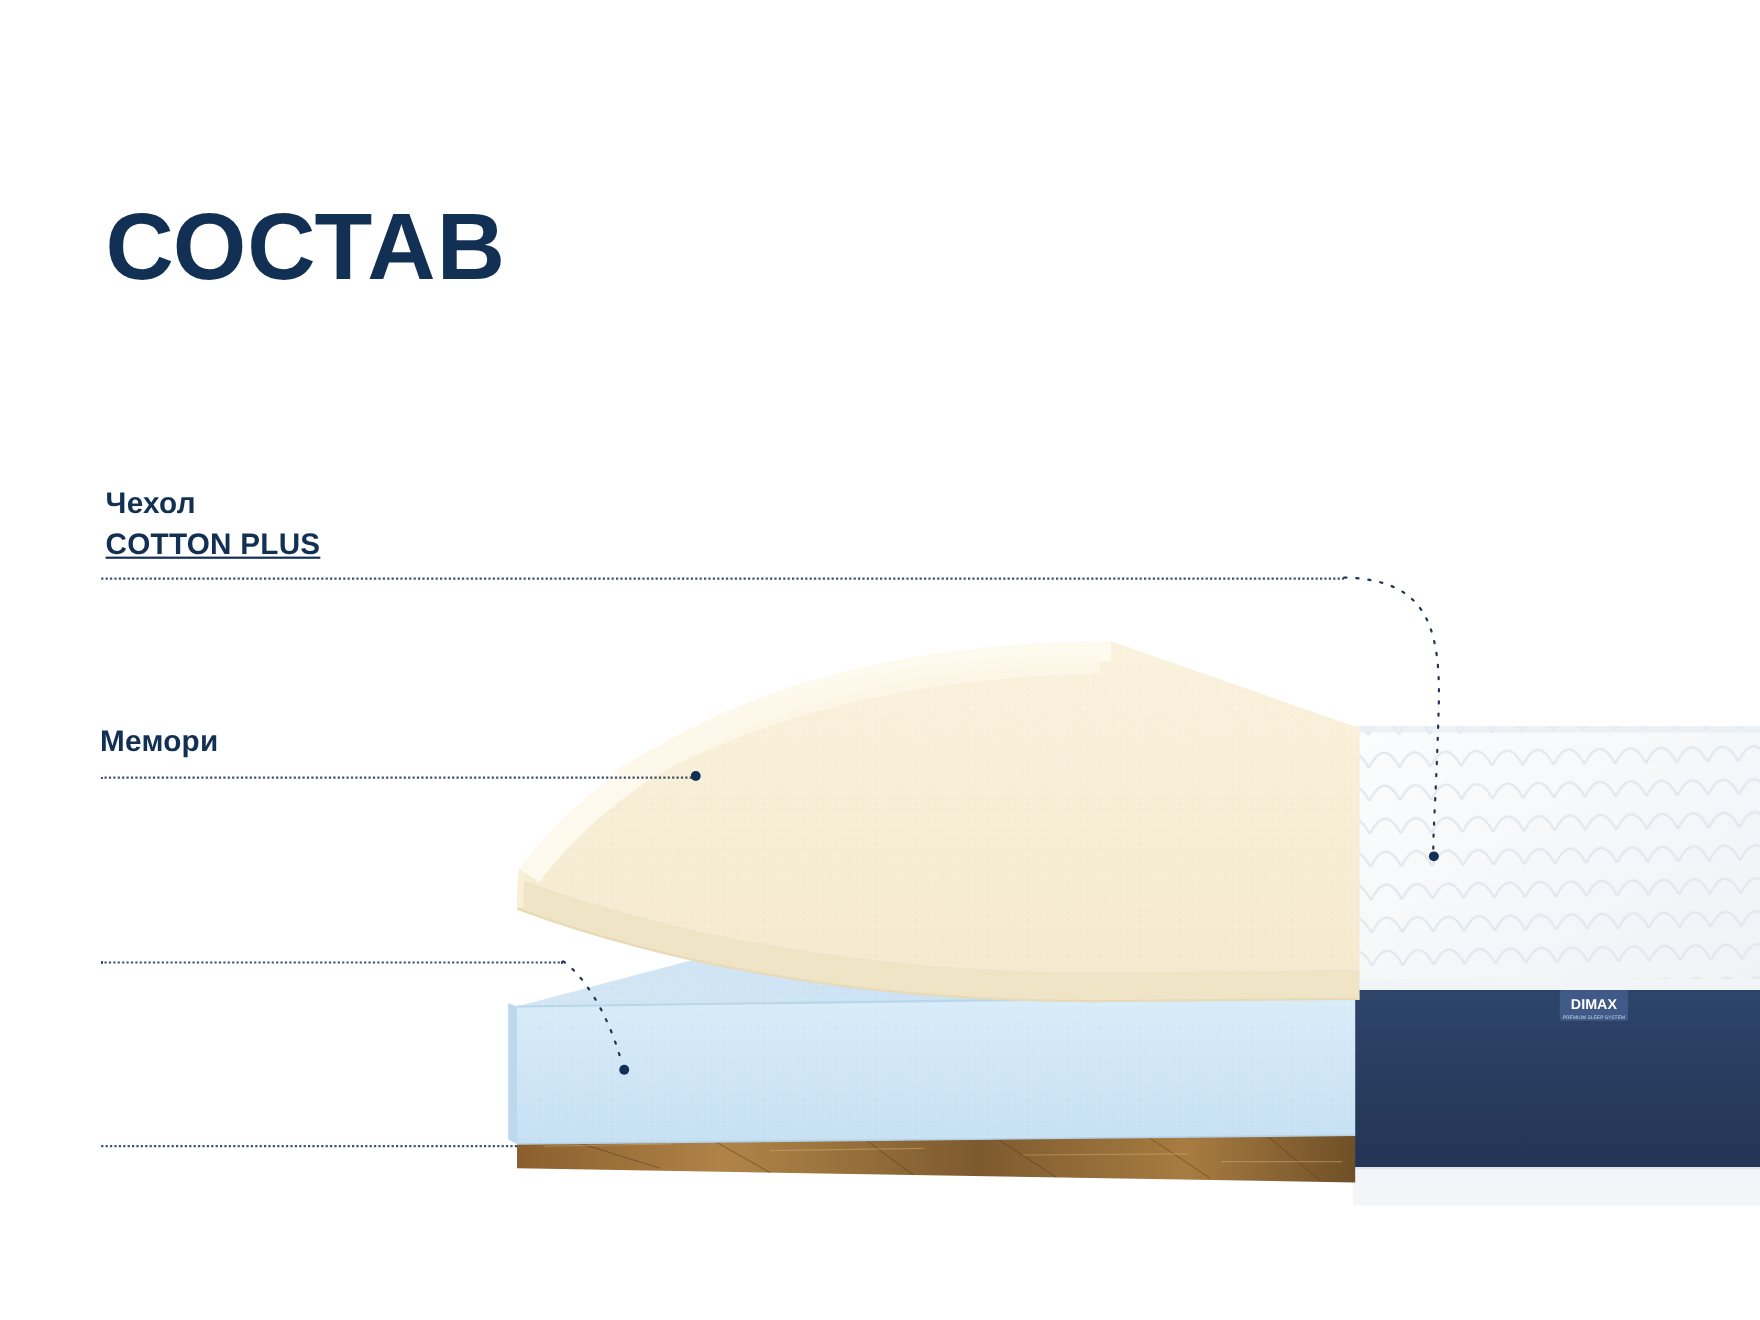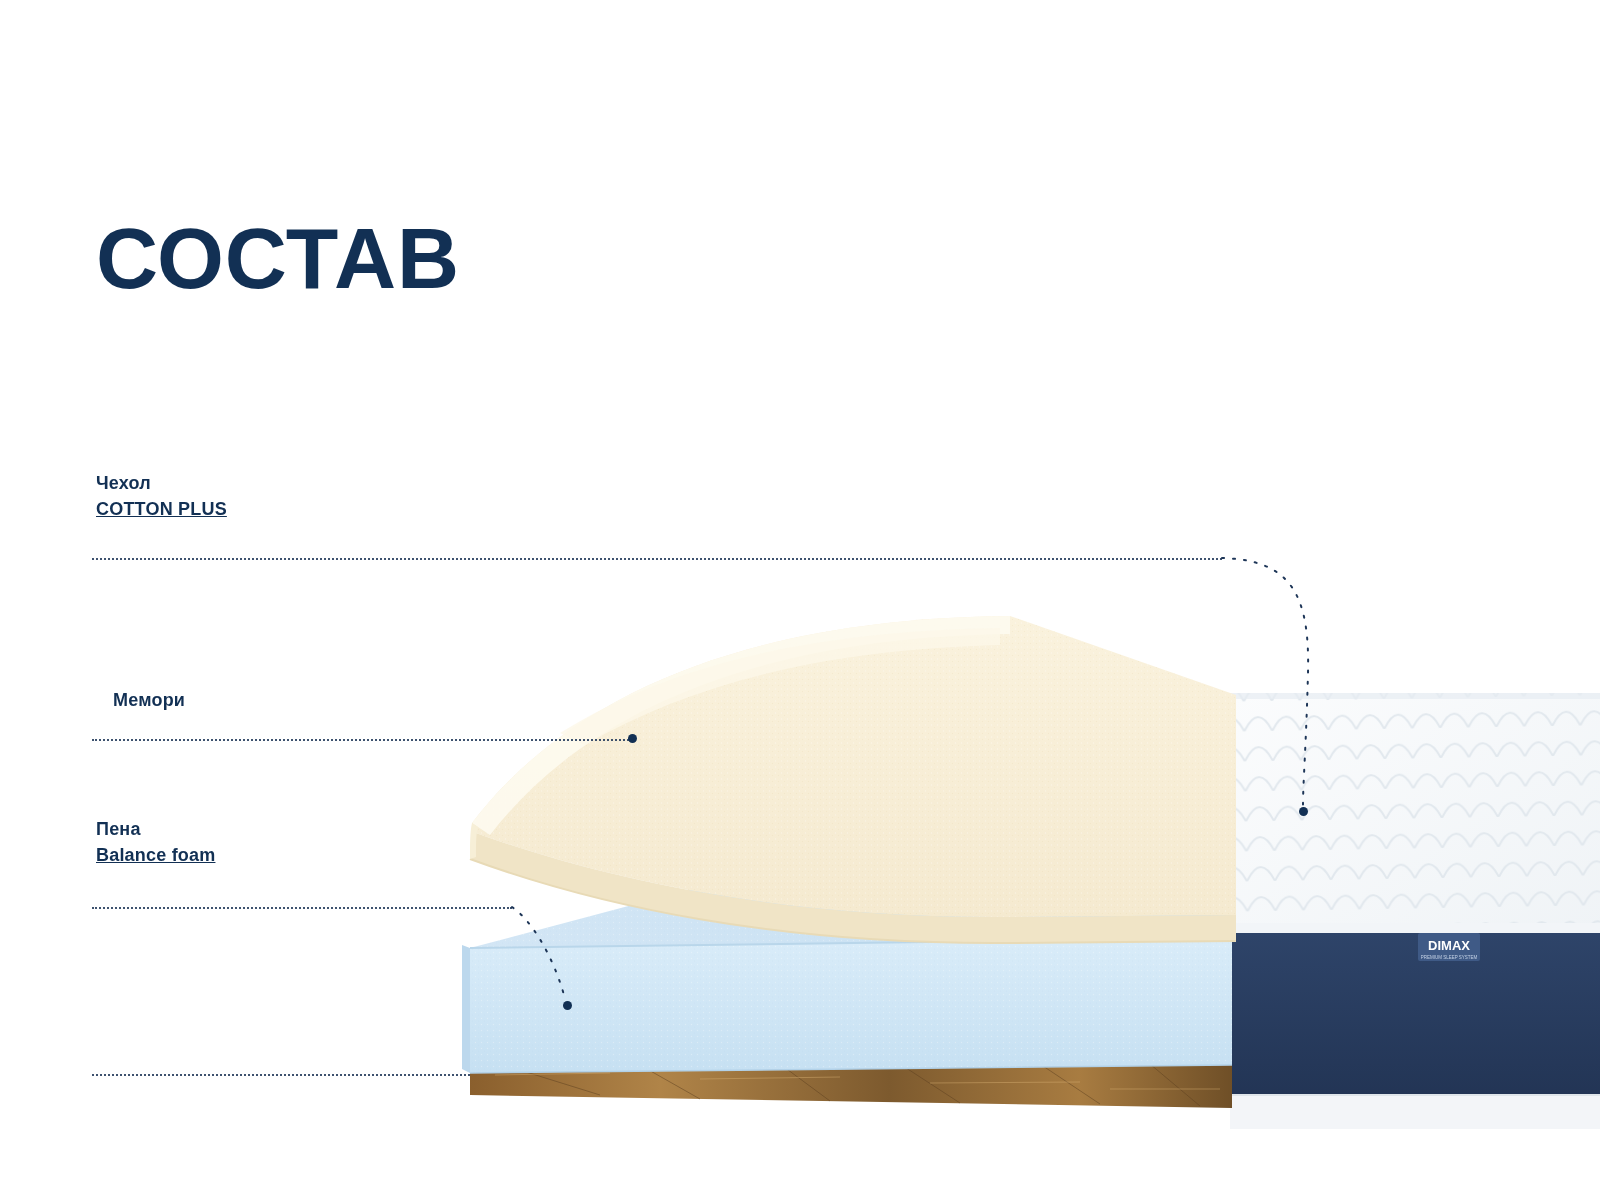--- a/index.html
+++ b/index.html
@@ -12,50 +12,49 @@
     height: 1200px;
     position: relative;
     overflow: hidden;
     font-family: "Liberation Sans", sans-serif;
   }
   #stage {
     position: absolute;
     left: 0; top: 0;
     width: 1600px;
     height: 960px;
-    margin-top: 33px;
   }
 
   
   #title {
     position: absolute;
     left: 96px;
     top: 182px;
     font-size: 86px;
     font-weight: bold;
     letter-spacing: 1px;
     color: #123054;
     line-height: 1;
     white-space: nowrap;
   }
 
   
   .label {
     position: absolute;
     color: #123054;
-    font-size: 18px;
+    font-size: 27px;
     font-weight: bold;
     line-height: 1.42;
     white-space: nowrap;
     letter-spacing: 0.2px;
   }
   .label .l2 { display: block; text-decoration: underline; }
 
   #label-cover   { left: 96px; top: 438px; }
-  #label-memory  { left: 113px; top: 655px; text-align: right; }
+  #label-memory  { left: 91px; top: 655px; text-align: right; }
   #label-foam    { left: 96px; top: 784px; }
   #label-coir    { left: 96px; top: 951px; }
 
   
   .leader {
     position: absolute;
     height: 0;
     border-top: 2px dotted #1d3557;
     opacity: 0.85;
   }
@@ -259,19 +258,15 @@
 
   <div class="label" id="label-cover">
     <span>Чехол</span>
     <span class="l2">COTTON PLUS</span>
   </div>
 
   <div class="label" id="label-memory">
     <span>Мемори</span>
   </div>
 
-  <div class="label" id="label-foam">
-    <span>Пена</span>
-    <span class="l2">Balance foam</span>
-  </div>
 
 
 </div>
 
 </body></html>

